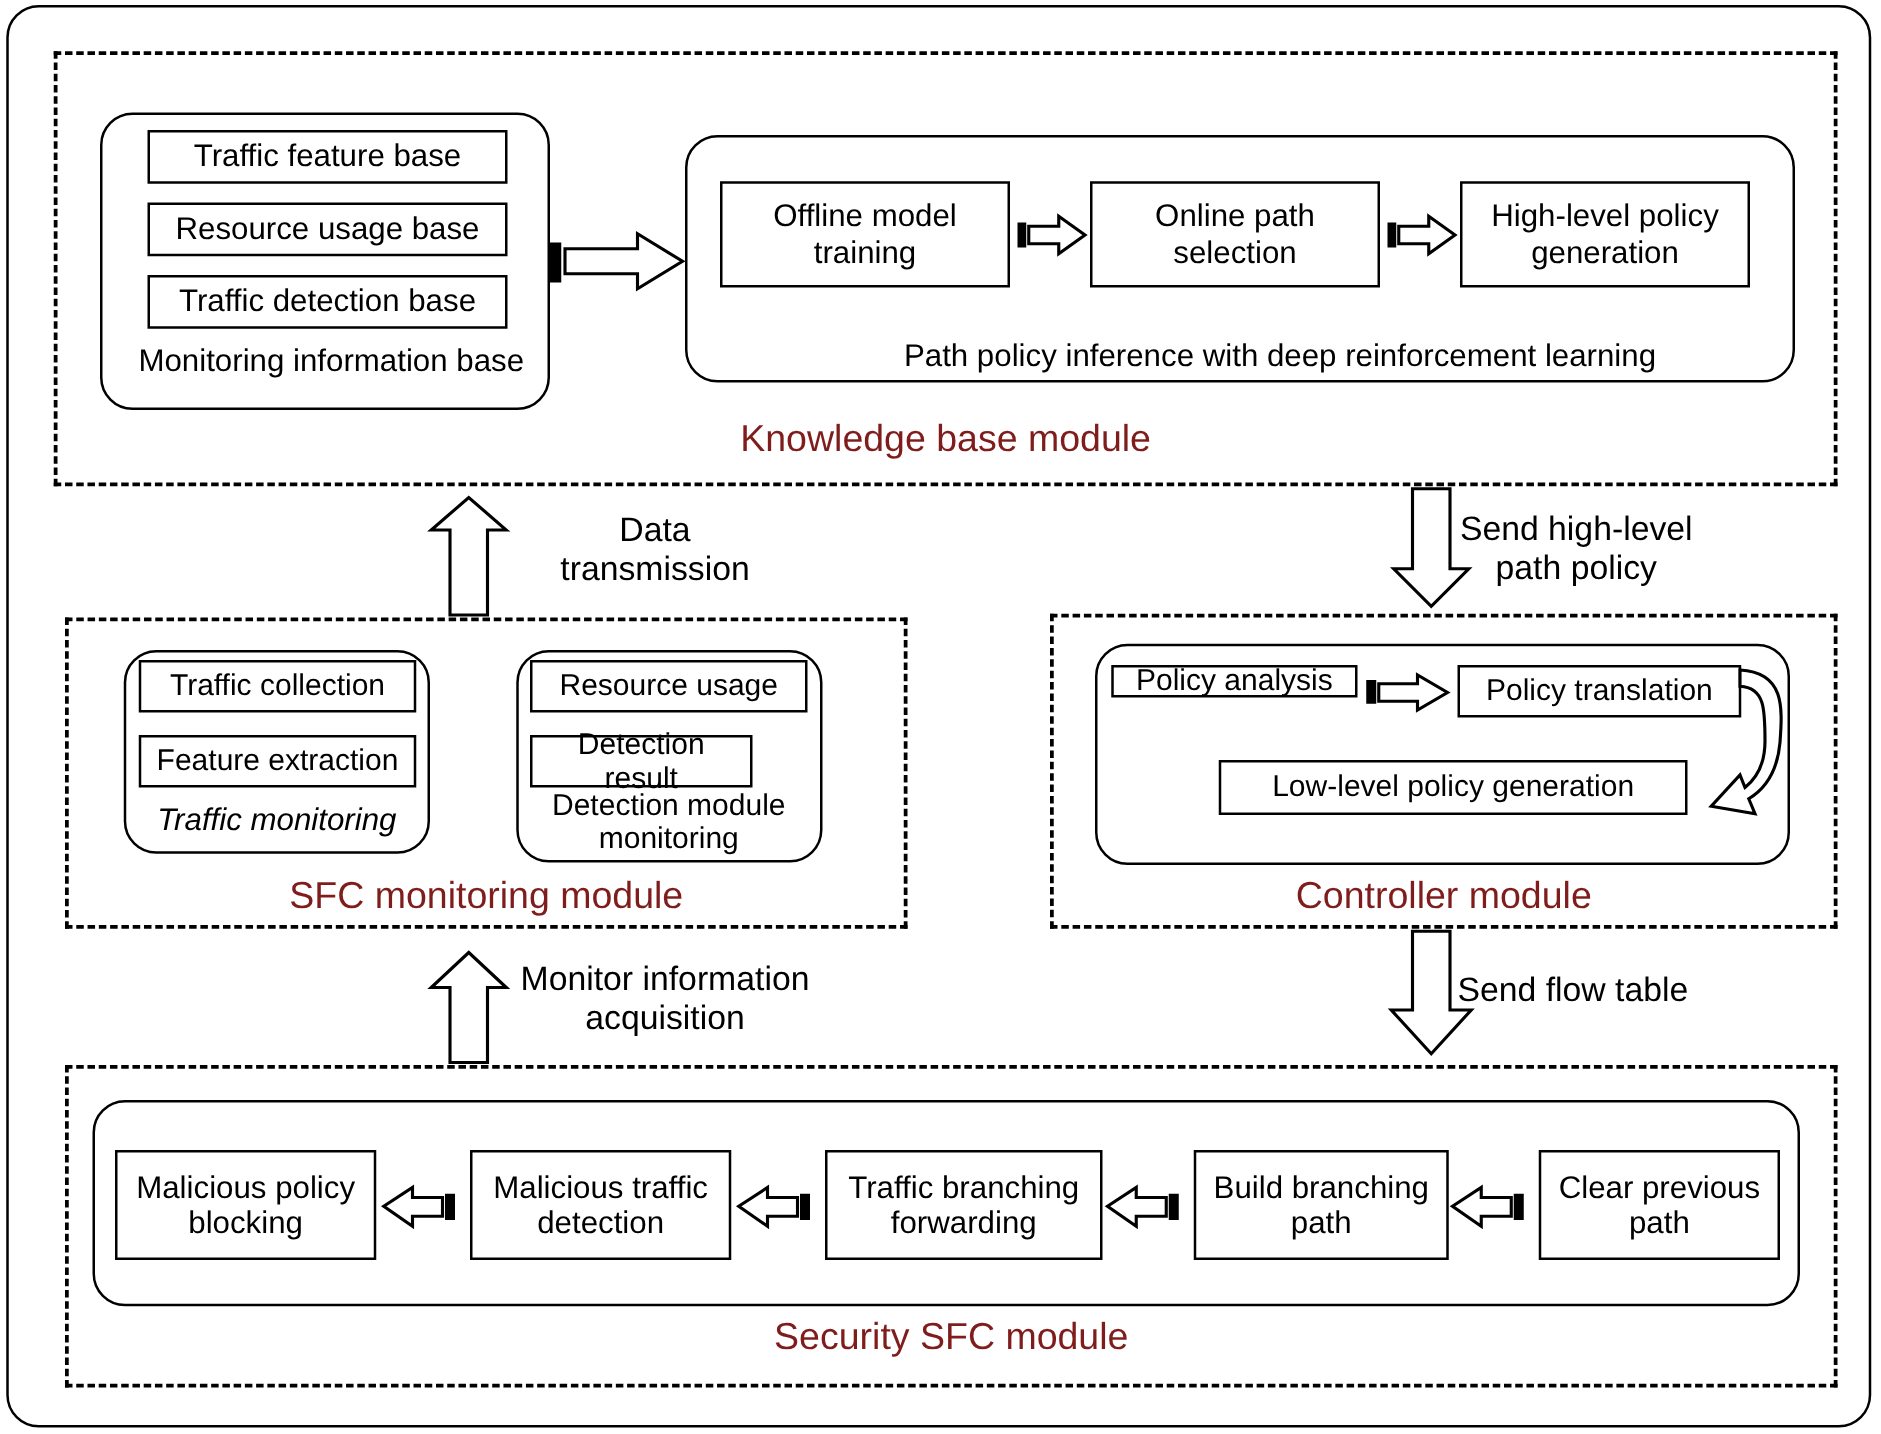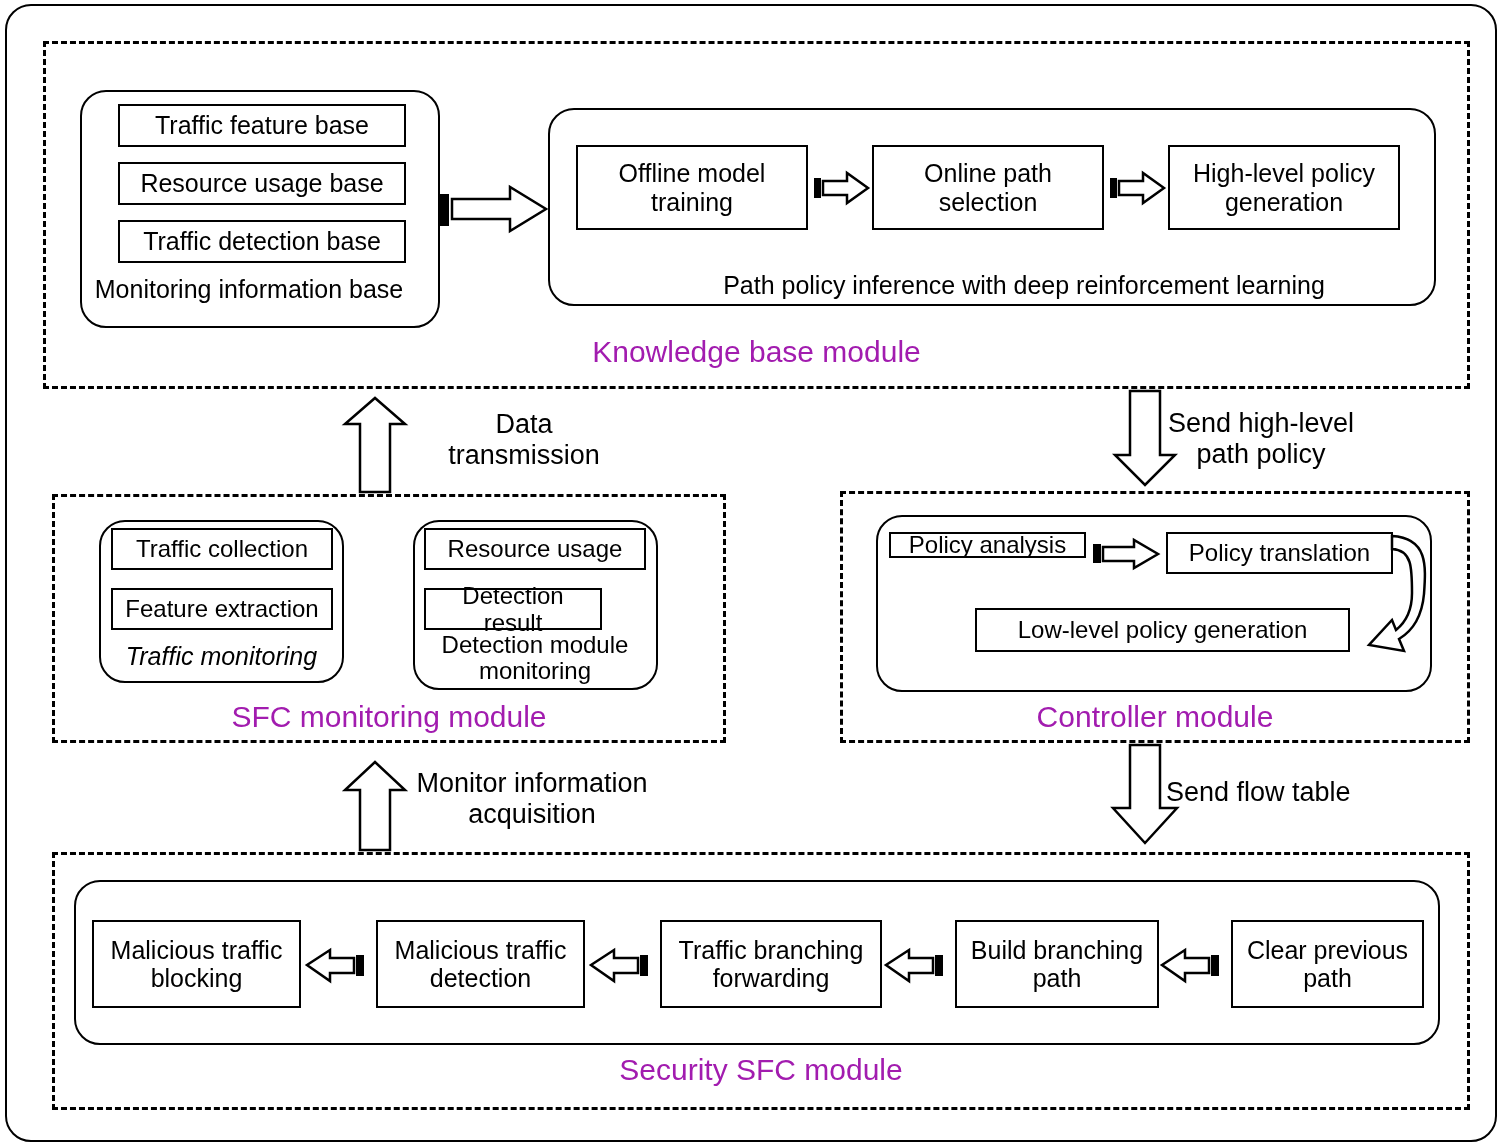--- a/index.html
+++ b/index.html
@@ -40,21 +40,21 @@
     border: 3px dashed #000;
     background: transparent;
   }
 
   .module-title {
     position: absolute;
     text-align: center;
     font-size: 30px;
     line-height: 1.12;
     white-space: nowrap;
-    color: #a21caf;
+    color: #7f1d1d;
   }
 
   
   .group {
     position: absolute;
     box-sizing: border-box;
     border: 2.5px solid #000;
     border-radius: 26px;
     background: #fff;
   }
@@ -107,21 +107,21 @@
 <div id="figure">
 
   <div class="outer-frame"></div>
 
   <div class="module" style="left:43px; top:41px; width:1427px; height:348px;"></div>
 
   <div class="group" style="left:80px; top:90px; width:360px; height:238px;"></div>
   <div class="node" style="left:118px; top:104px; width:288px; height:43px;">Traffic feature base</div>
   <div class="node" style="left:118px; top:162px; width:288px; height:43px;">Resource usage base</div>
   <div class="node" style="left:118px; top:220px; width:288px; height:43px;">Traffic detection base</div>
-  <div class="group-label" style="left:69px; top:276px; width:360px;">Monitoring information base</div>
+  <div class="group-label" style="left:85px; top:276px; width:360px;">Monitoring information base</div>
 
   <div class="group" style="left:548px; top:108px; width:888px; height:198px;"></div>
   <div class="node" style="left:576px; top:145px; width:232px; height:85px;">Offline model training</div>
   <div class="node" style="left:872px; top:145px; width:232px; height:85px;">Online path selection</div>
   <div class="node" style="left:1168px; top:145px; width:232px; height:85px;">High-level policy generation</div>
   <div class="group-label" style="left:580px; top:272px; width:888px;">Path policy inference with deep reinforcement learning</div>
 
   <div class="module-title" style="left:443px; top:335px; width:627px;">Knowledge base module</div>
 
   <div class="module" style="left:52px; top:494px; width:674px; height:249px;"></div>
@@ -144,21 +144,21 @@
   <div class="node sm" style="left:889px; top:532px; width:197px; height:26px;">Policy analysis</div>
   <div class="node sm" style="left:1166px; top:532px; width:227px; height:42px;">Policy translation</div>
   <div class="node sm" style="left:975px; top:608px; width:375px; height:44px;">Low-level policy generation</div>
 
   <div class="module-title" style="left:840px; top:700px; width:630px;">Controller module</div>
 
   <div class="module" style="left:52px; top:852px; width:1418px; height:258px;"></div>
 
   <div class="group" style="left:74px; top:880px; width:1366px; height:165px;"></div>
 
-  <div class="node" style="left:92px; top:920px; width:209px; height:88px;">Malicious traffic blocking</div>
+  <div class="node" style="left:92px; top:920px; width:209px; height:88px;">Malicious policy blocking</div>
   <div class="node" style="left:376px; top:920px; width:209px; height:88px;">Malicious traffic detection</div>
   <div class="node" style="left:955px; top:920px; width:204px; height:88px;">Build branching path</div>
   <div class="node" style="left:660px; top:920px; width:222px; height:88px;">Traffic branching forwarding</div>
   <div class="node" style="left:1231px; top:920px; width:193px; height:88px;">Clear previous path</div>
 
   <div class="module-title" style="left:52px; top:1053px; width:1418px;">Security SFC module</div>
 
   <div class="conn-label" style="left:404px; top:409px; width:240px; text-align:center;">Data
 transmission</div>
   <div class="conn-label" style="left:1136px; top:408px; width:250px; text-align:center;">Send high-level

